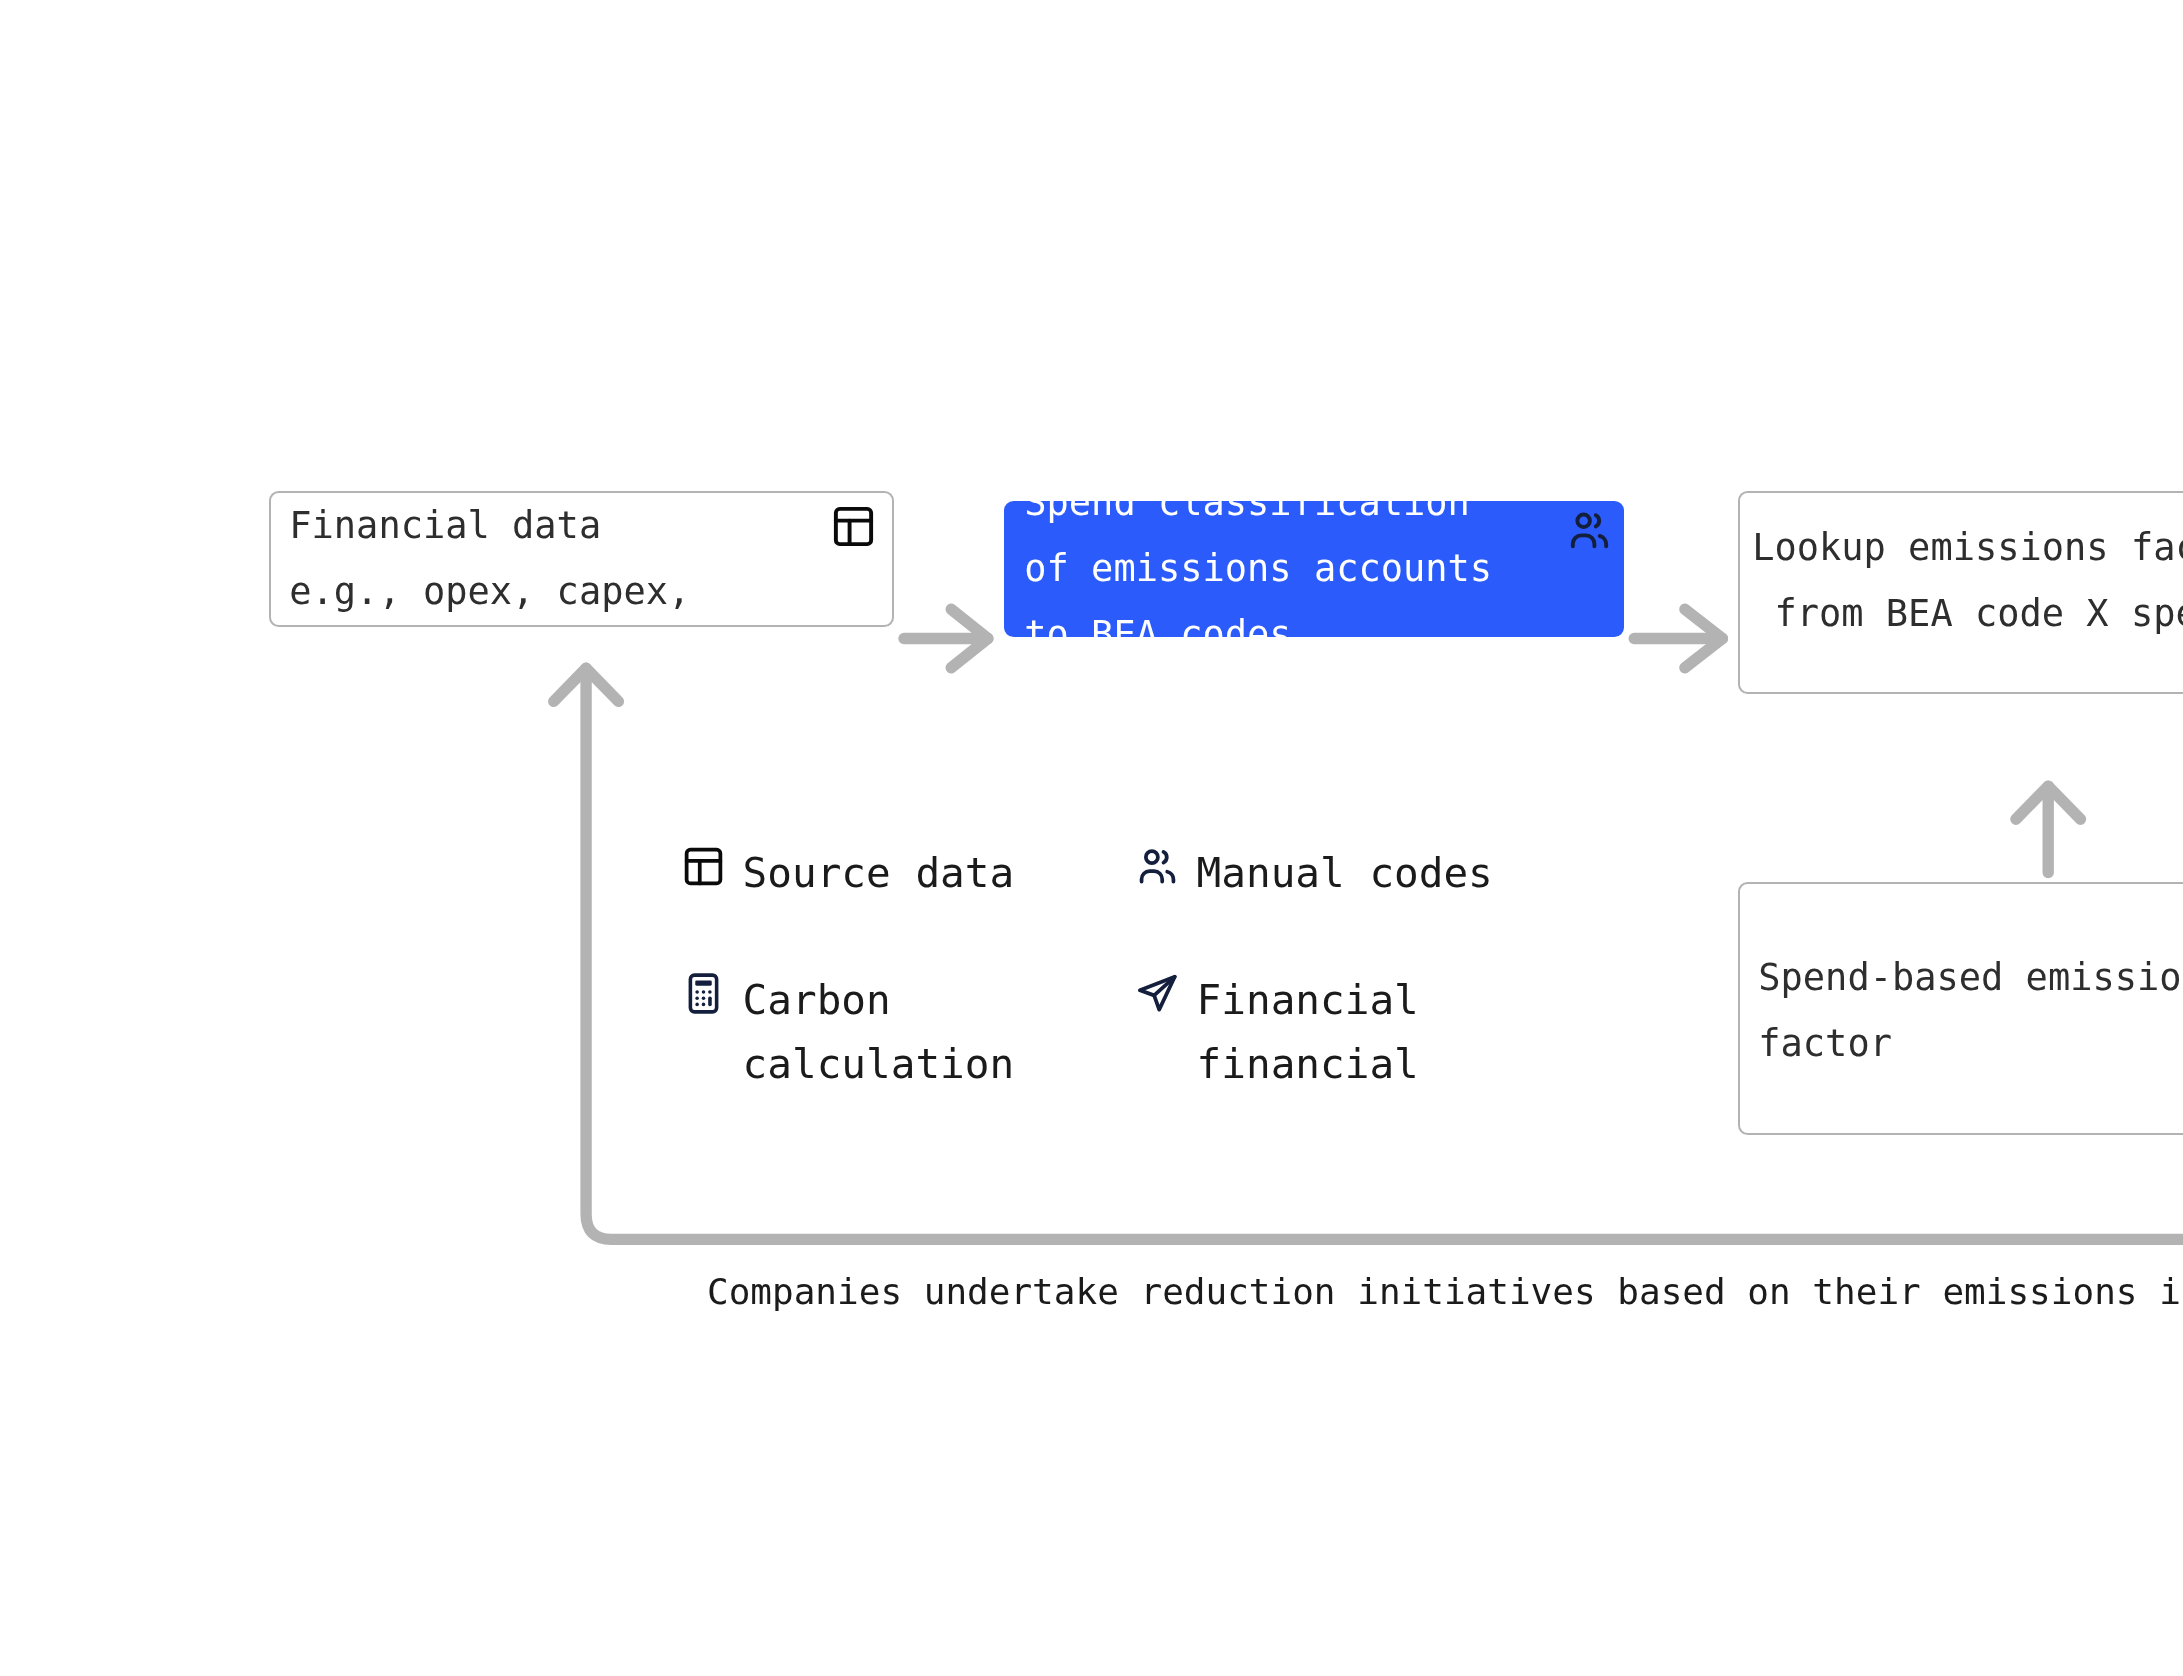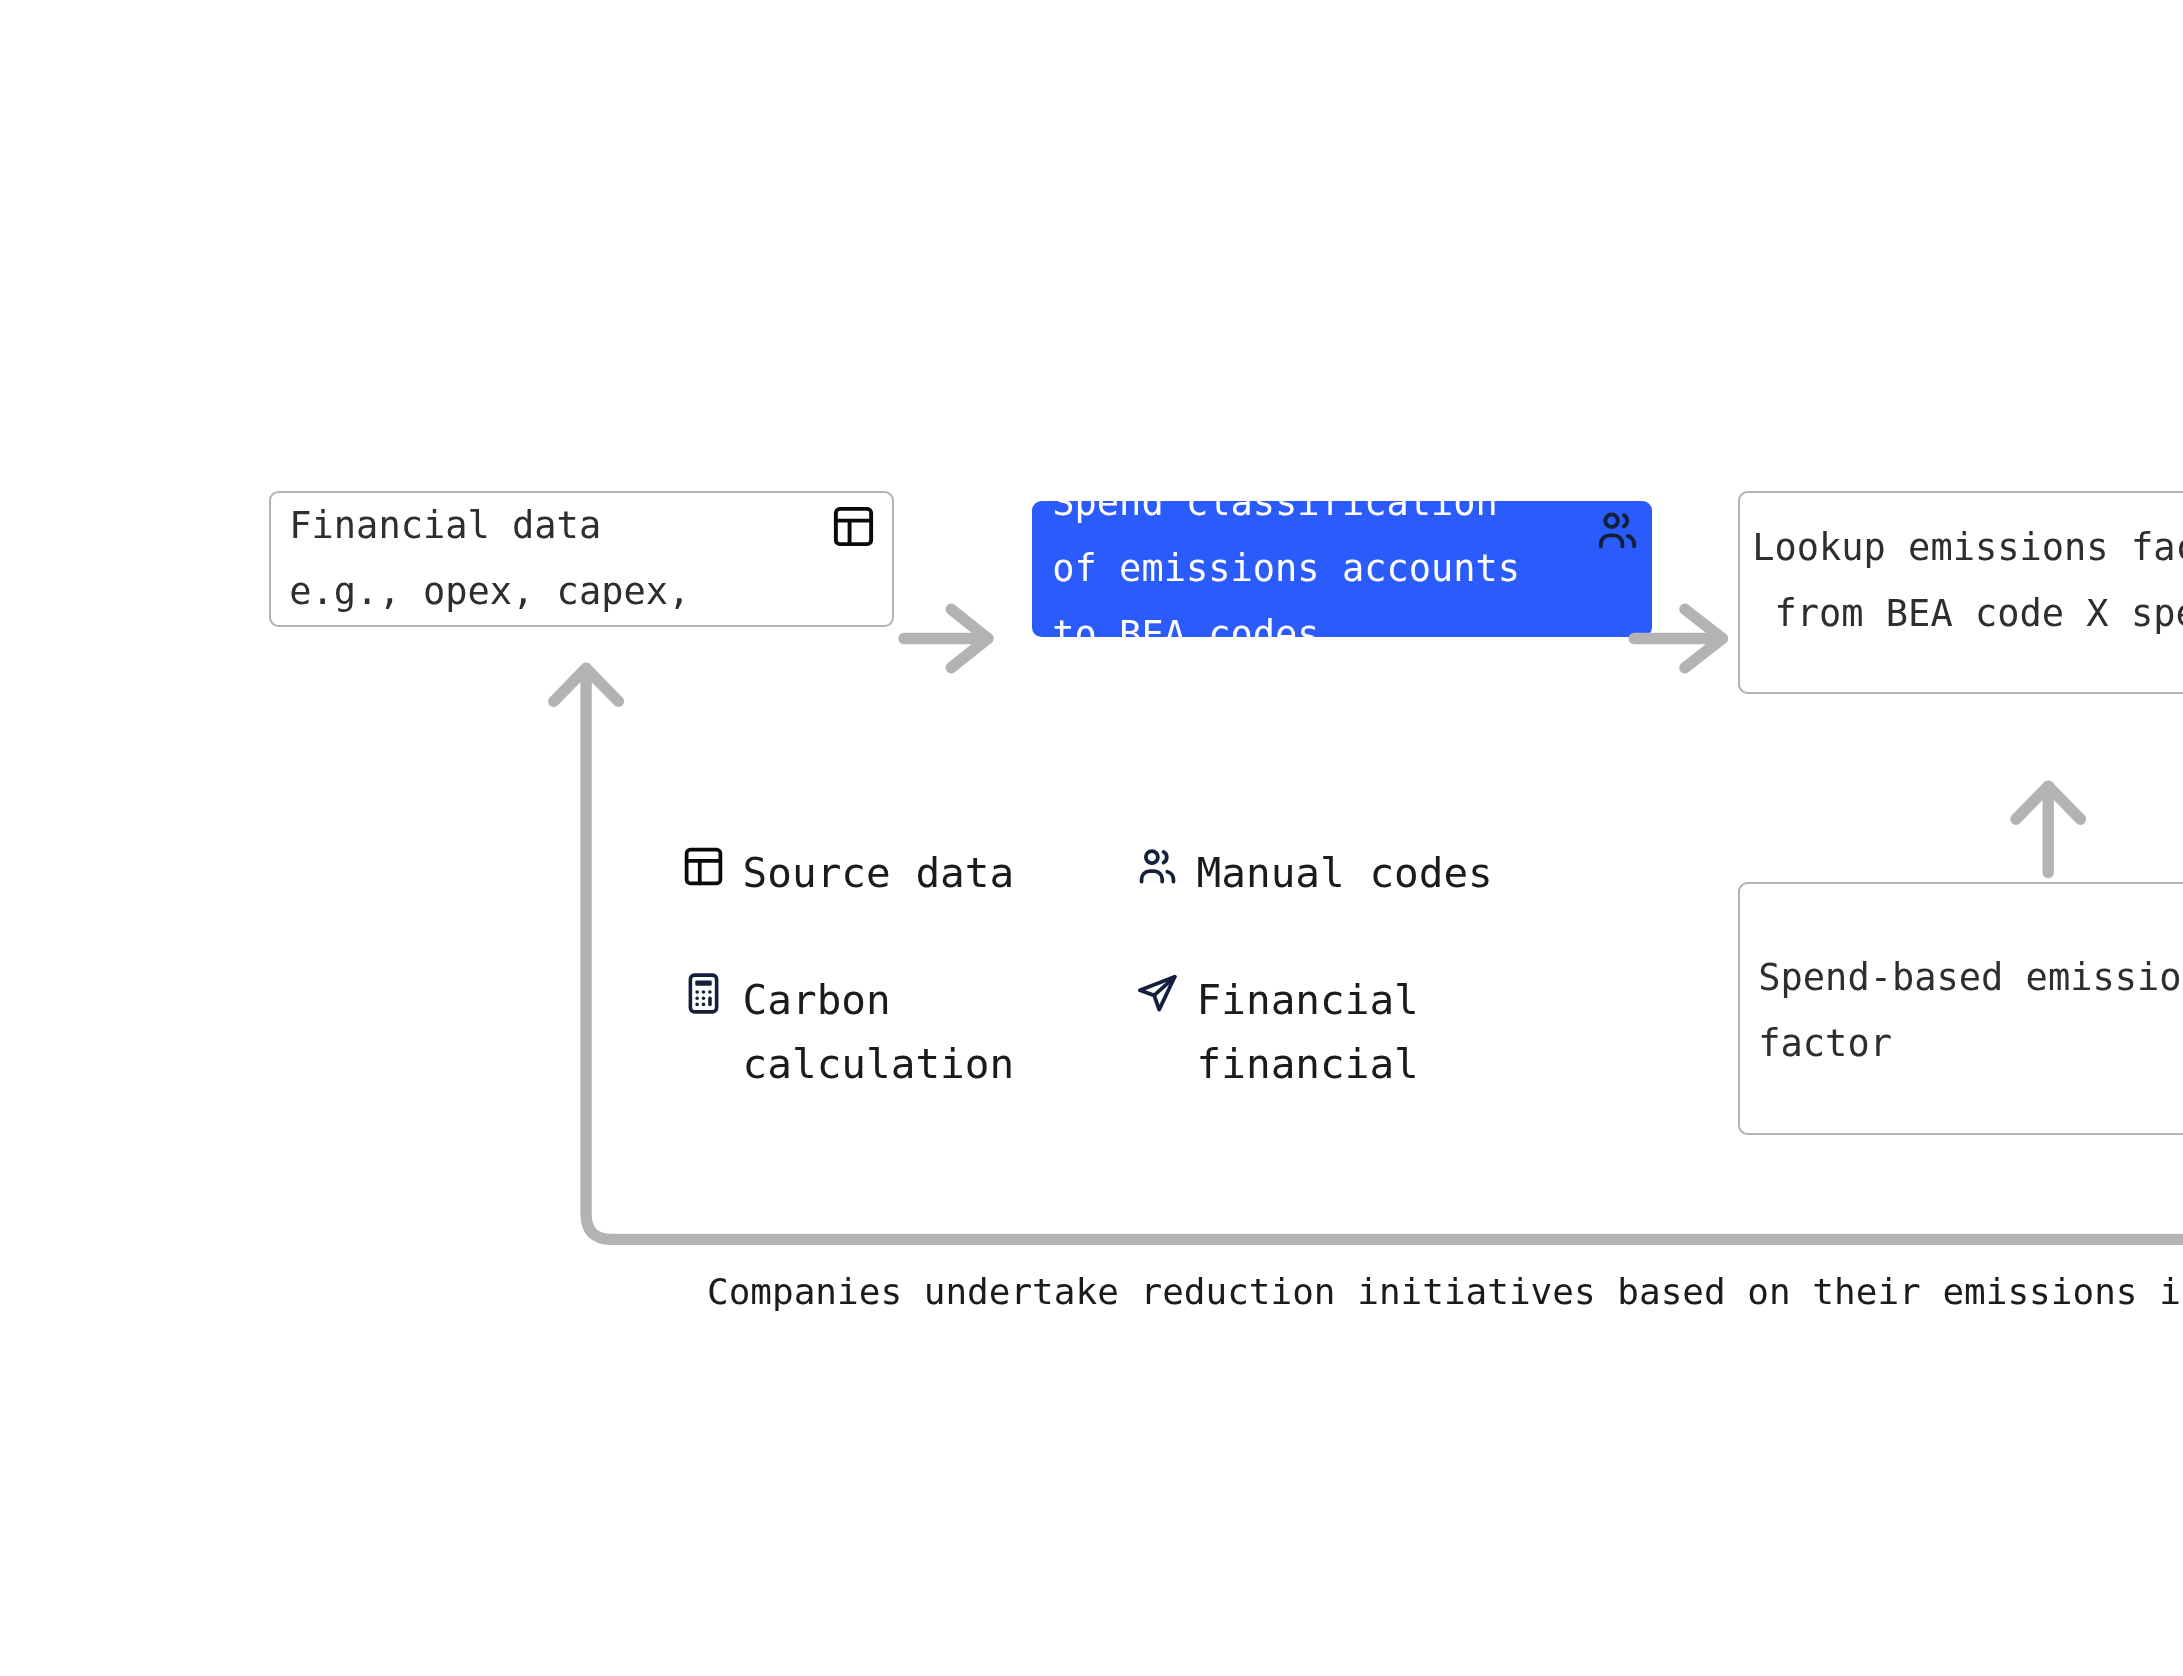--- a/index.html
+++ b/index.html
@@ -71,21 +71,21 @@
       <svg viewBox="0 0 24 24" width="47" height="47" fill="none" stroke="#0a0a0a" stroke-width="2" stroke-linecap="round" stroke-linejoin="round">
         <rect x="3" y="3" width="18" height="18" rx="2"></rect>
         <path d="M3 9h18"></path>
           <path d="M10 9v12"></path>
       </svg>
     </span>
     <span class="line">Financial data</span>
     <span class="line">e.g., opex, capex,</span>
   </div>
 
-  <div class="node accent" style="left:1004px;top:501px;width:620px;height:136px;margin-left:28px;">
+  <div class="node accent" style="left:1004px;top:501px;width:620px;height:136px;">
     <span class="node-icon" style="top:3.5px;right:8.7px;">
       <svg viewBox="0 0 24 24" width="47" height="47" fill="none" stroke="#141f3d" stroke-width="2" stroke-linecap="round" stroke-linejoin="round">
         <circle cx="9" cy="7" r="3.2"></circle>
         <path d="M3.5 20v-1.2A4.3 4.3 0 0 1 7.8 14.5h2.4a4.3 4.3 0 0 1 4.3 4.3V20"></path>
         <path d="M15.2 4.2a3.2 3.2 0 0 1 0 5.7"></path>
         <path d="M17.2 14.8a4.3 4.3 0 0 1 3.3 4.1V20"></path>
       </svg>
     </span>
     <span class="line">Spend classification</span>
     <span class="line">of emissions accounts</span>

